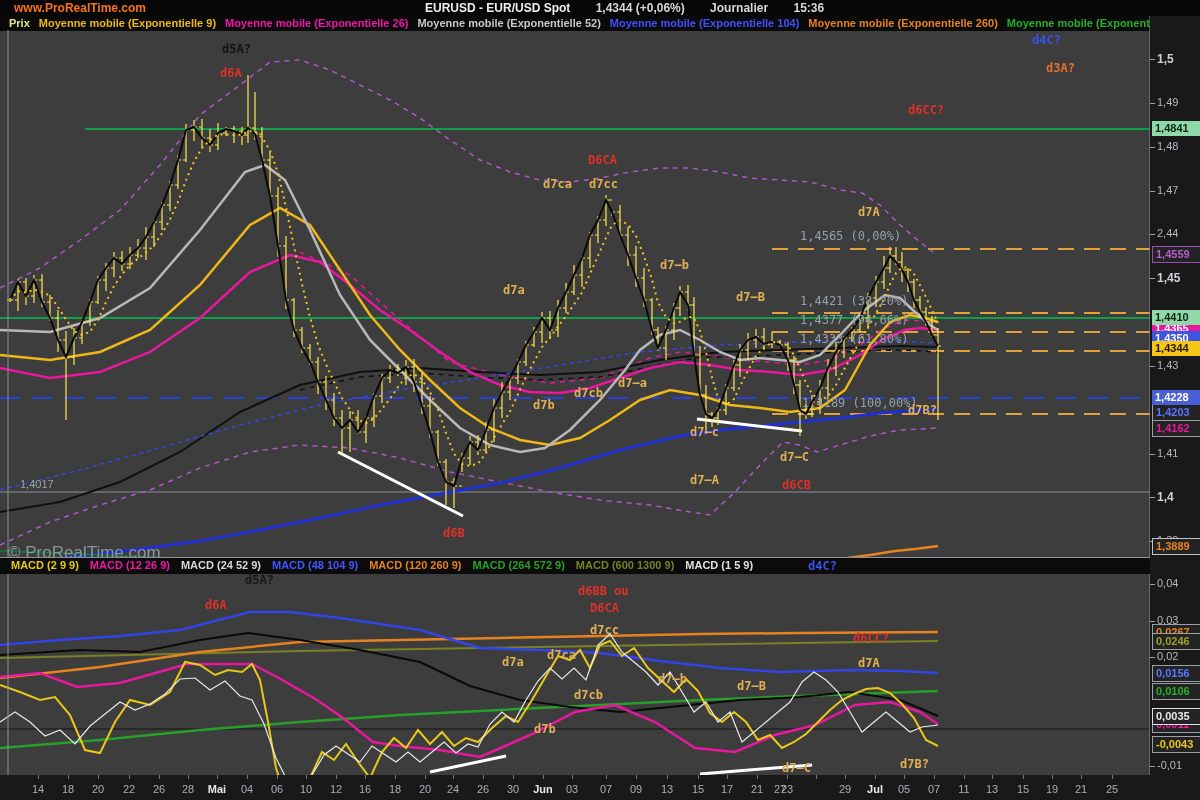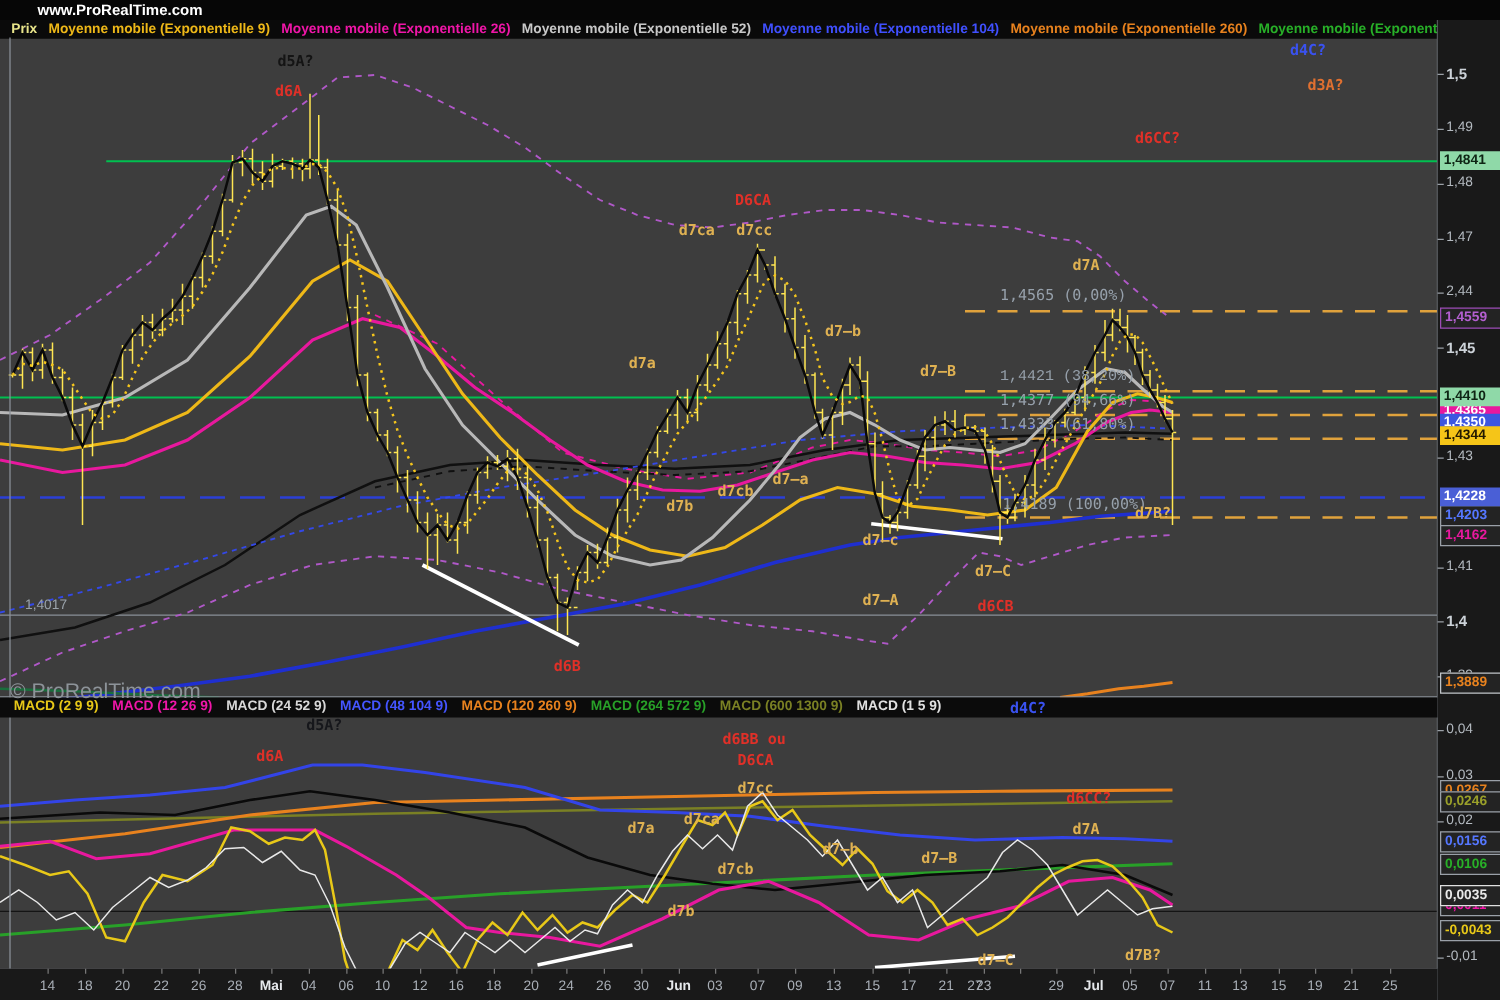--- a/index.html
+++ b/index.html
@@ -1,20 +1,20 @@
 <!DOCTYPE html>
 <html><head>
 <meta charset="utf-8">
 <style>
   html,body{margin:0;padding:0;background:#000;}
   #root{position:relative;width:1200px;height:800px;overflow:hidden;background:#3d3d3d;
         font-family:"Liberation Sans",sans-serif;}
   #header{position:absolute;left:0;top:0;width:1200px;height:16px;background:#060606;color:#d4d8dc;
           font-size:12px;font-weight:bold;white-space:nowrap;}
-  #site{position:absolute;left:30px;top:1px;color:#ffffff;}
+  #site{position:absolute;left:14px;top:1px;color:#f97316;}
   #symline{position:absolute;left:425px;top:1px;}
   #symline span{margin-right:22px;}
   #legend-price{position:absolute;left:0;top:16px;width:1200px;height:15px;background:#0a0a0a;
                 font-size:11px;font-weight:bold;white-space:nowrap;overflow:hidden;}
   #legend-price .li{display:inline-block;margin-left:9px;vertical-align:top;line-height:14px;}
   #legend-macd{position:absolute;left:0;top:558px;width:1150px;height:16px;background:#0b0b0b;
                font-size:11px;font-weight:bold;white-space:nowrap;overflow:hidden;}
   #legend-macd .li{display:inline-block;margin-left:11px;line-height:15px;}
   #axis-right{position:absolute;left:1150px;top:16px;width:50px;height:784px;background:#191919;}
   #axis-bottom{position:absolute;left:0;top:775px;width:1150px;height:25px;background:#191919;}
@@ -31,20 +31,26 @@
   .fiblabel{position:absolute;font-family:"DejaVu Sans Mono",monospace;font-size:12px;color:#96a0ab;white-space:nowrap;}
   #copyright{position:absolute;left:8px;top:543px;font-size:17px;color:#8d9399;}
   #lbl14017{position:absolute;left:20px;top:478px;font-size:11px;color:#9aa2aa;}
 </style>
 </head>
 <body>
 
 <div id="root">
   <div id="header">
     <span id="site">www.ProRealTime.com</span>
+    <span id="symline">
+      <span style="color:#eceff1;">EURUSD - EUR/USD Spot</span>
+      <span>1,4344 (+0,06%)</span>
+      <span>Journalier</span>
+      <span>15:36</span>
+    </span>
   </div>
 
   <div id="legend-price"><span class="li" style="color: rgb(232, 228, 138);">Prix</span><span class="li" style="color: rgb(238, 184, 24);">Moyenne mobile (Exponentielle 9)</span><span class="li" style="color: rgb(240, 22, 168);">Moyenne mobile (Exponentielle 26)</span><span class="li" style="color: rgb(200, 200, 200);">Moyenne mobile (Exponentielle 52)</span><span class="li" style="color: rgb(64, 80, 255);">Moyenne mobile (Exponentielle 104)</span><span class="li" style="color: rgb(232, 130, 30);">Moyenne mobile (Exponentielle 260)</span><span class="li" style="color: rgb(40, 176, 40);">Moyenne mobile (Exponentielle 572)</span></div>
 
   <svg id="chart-svg" width="1200" height="800">
     <defs>
       <clipPath id="clip-price">
           <rect x="0" y="30" width="1150" height="528"></rect>
         </clipPath>
       <clipPath id="clip-macd">
@@ -220,21 +226,21 @@
       <div class="timelabel" style="left: 992px;">13</div>
       <div class="timetick" style="left: 1023px;"></div>
       <div class="timelabel" style="left: 1023px;">15</div>
       <div class="timetick" style="left: 1052px;"></div>
       <div class="timelabel" style="left: 1052px;">19</div>
       <div class="timetick" style="left: 1081px;"></div>
       <div class="timelabel" style="left: 1081px;">21</div>
       <div class="timetick" style="left: 1112px;"></div>
       <div class="timelabel" style="left: 1112px;">25</div>
       <div class="fiblabel" style="left: 800px; top: 229px;">1,4565 (0,00%)</div>
-      <div class="fiblabel" style="left: 800px; top: 294px; font-family: Liberation Mono, monospace;">1,4421 (38,20%)</div>
+      <div class="fiblabel" style="left: 800px; top: 294px;">1,4421 (38,20%)</div>
       <div class="fiblabel" style="left: 800px; top: 313px;">1,4377 (94,66%)</div>
       <div class="fiblabel" style="left: 800px; top: 332px;">1,4333 (61,80%)</div>
       <div class="fiblabel" style="left: 802px; top: 396px;">1,4189 (100,00%)</div>
       <div class="ann" style="left: 222px; top: 42px; color: rgb(20, 20, 20);">d5A?</div>
       <div class="ann" style="left: 220px; top: 66px; color: rgb(224, 48, 40);">d6A</div>
       <div class="ann" style="left: 908px; top: 103px; color: rgb(224, 48, 40);">d6CC?</div>
       <div class="ann" style="left: 588px; top: 153px; color: rgb(224, 48, 40);">D6CA</div>
       <div class="ann" style="left: 543px; top: 177px; color: rgb(223, 177, 82);">d7ca</div>
       <div class="ann" style="left: 589px; top: 177px; color: rgb(223, 177, 82);">d7cc</div>
       <div class="ann" style="left: 858px; top: 205px; color: rgb(223, 177, 82);">d7A</div>

